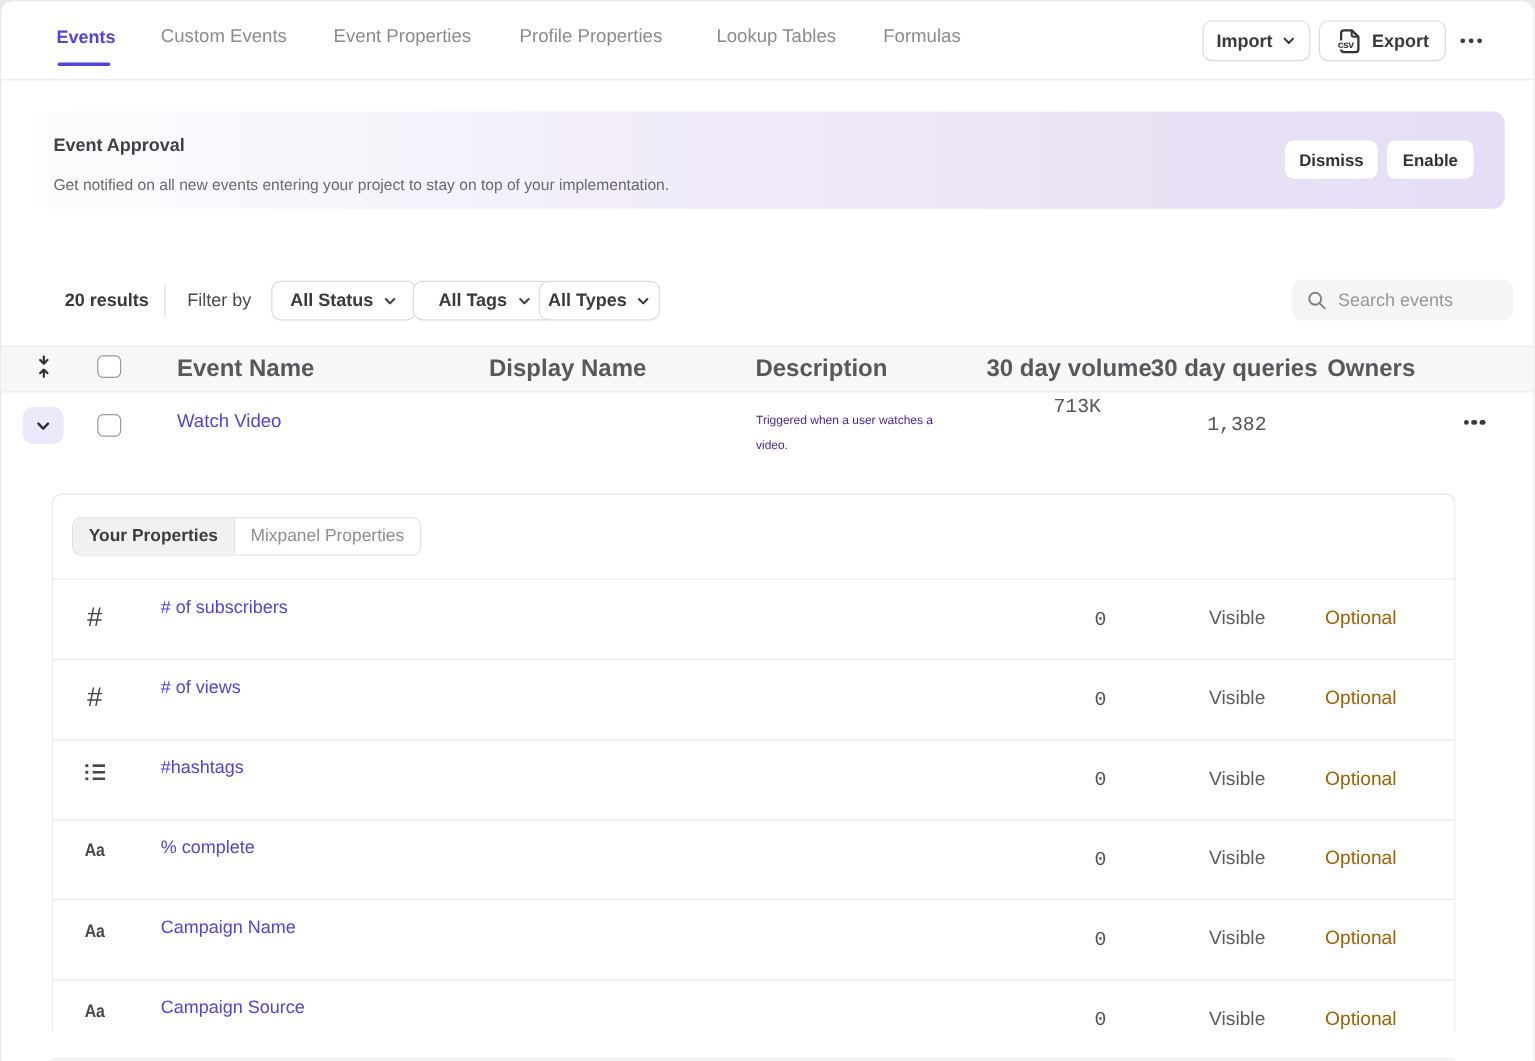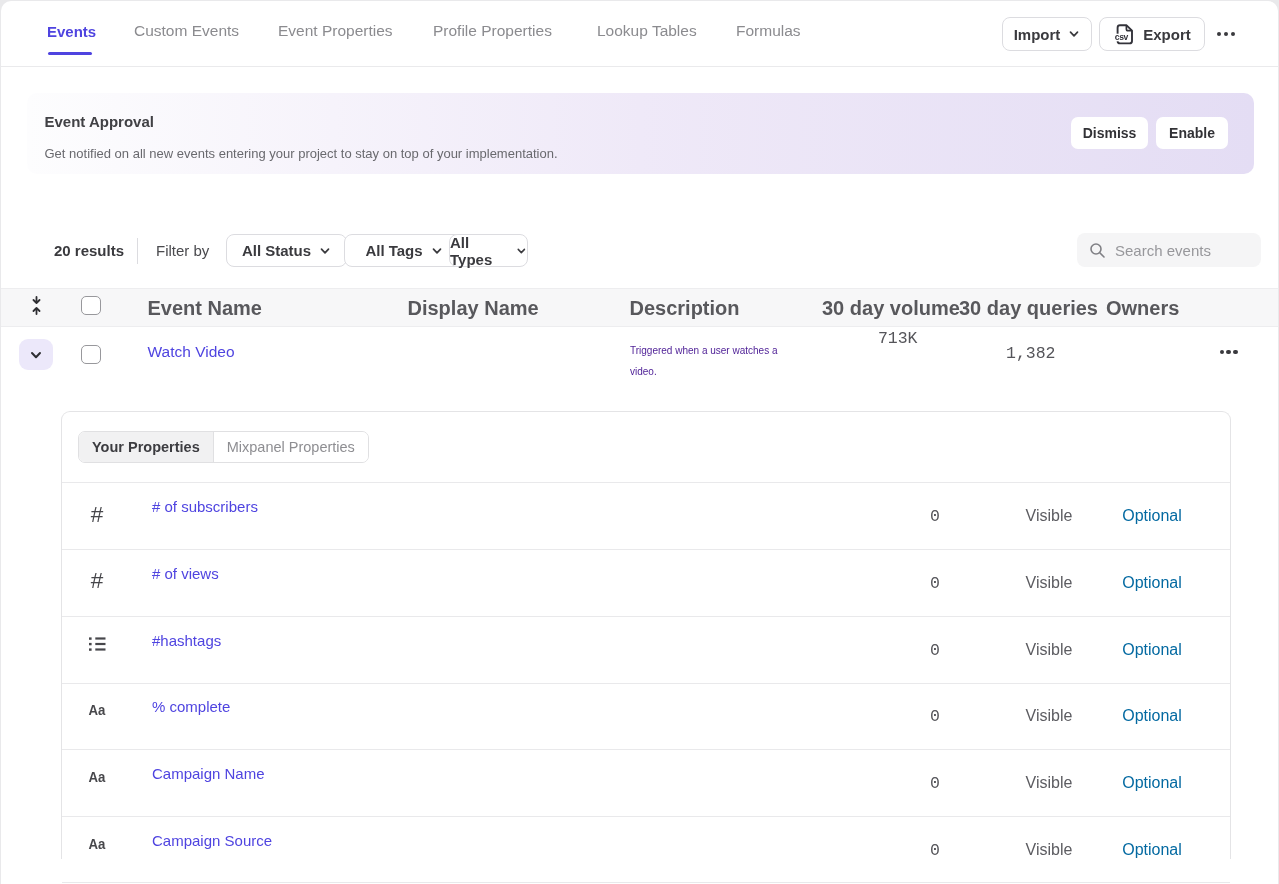--- a/index.html
+++ b/index.html
@@ -47,41 +47,41 @@
 #evrow { position:absolute; left:0; top:326px; width:100%; height:84px; }
 #chevbtn { position:absolute; left:18px; top:12px; width:34px; height:31px; background:#ece8fa; border-radius:9px;
   display:flex; align-items:center; justify-content:center; }
 #evname { position:absolute; left:146.5px; top:16px; font-size:15.5px; color:#4f44e0; }
 #evdesc { position:absolute; left:629px; top:14px; font-size:10px; color:#4c1d95; line-height:20.5px; width:160px; }
 .mono { font-family:"Liberation Mono", monospace; font-size:16.5px; color:#55555a; }
 #vol { position:absolute; right:360px; top:2px;margin-left:44px; }
 #quer { position:absolute; right:222px; top:17px; }
 
 
-#panel { position:absolute; left:60px; top:410px; width:1170px; height:448px;
+#panel { position:absolute; left:42px; top:410px; width:1170px; height:448px;
   border:1px solid #e4e4e6; border-bottom:none; border-radius:9px 9px 0 0; }
 #ptabs { position:absolute; left:16px; top:19px; height:32px; border:1px solid #e0e0e2; border-radius:7px;
   display:flex; overflow:hidden; }
 #ptabs .pt { display:flex; align-items:center; padding:0 13px; font-size:14.5px; height:100%; }
 #ptabs .pt.on { background:#f1f1f2; color:#3c3c40; font-weight:700; }
 #ptabs .pt.off { background:#fff; color:#8e8e92; border-left:1px solid #e0e0e2; }
 #prows { position:absolute; left:0; top:70.2px; width:100%; }
 .prow { position:relative; height:66.8px; border-top:1px solid #e9e9eb; }
 .prow:last-child { border-bottom:1px solid #e9e9eb; }
 .picon { position:absolute; left:18px; width:34px; text-align:center; top:50%; transform:translateY(-50%);
   margin-top:-4px; color:#47474b; }
 .picon.hash { font-size:22.5px; font-weight:400; margin-top:-1.5px; }
 .picon.aa { font-size:15px; font-weight:600; transform:translateY(-50%) scaleX(0.88); margin-top:-7px; }
 .pname { position:absolute; left:90px; top:50%; transform:translateY(-50%); margin-top:-10px;
   font-size:15px; color:#4f44e0; }
 .pzero { position:absolute; left:800px; width:78px; text-align:right; top:50%; transform:translateY(-50%); }
 .pvis { position:absolute; left:940px; width:94px; text-align:center; top:50%; transform:translateY(-50%);
   font-size:16px; color:#5c5c61; }
 .popt { position:absolute; left:1040px; width:100px; text-align:center; top:50%; transform:translateY(-50%);
-  font-size:16px; color:#0369a1; }
+  font-size:16px; color:#a16207; }
 
 .dots { display:inline-flex; gap:2.6px; align-items:center; }
 .dots i { width:4.4px; height:4.4px; border-radius:50%; background:#3a3a3e; }
 </style>
 </head>
 <body>
 <div id="card">
 
   <div id="nav">
     <span class="tab active" style="left:46px;">Events</span>
@@ -124,21 +124,21 @@
   <div class="fbtn" style="left:225px; width:121px;">All Status
     <svg width="12" height="12" viewBox="0 0 12 12">
         <path d="M2.5 4.2 L6 7.8 L9.5 4.2" fill="none" stroke="#3a3a3e" stroke-width="1.7" stroke-linecap="round" stroke-linejoin="round"></path>
       </svg>
   </div>
   <div class="fbtn" style="left:343px; width:120px;">All Tags
     <svg width="12" height="12" viewBox="0 0 12 12">
         <path d="M2.5 4.2 L6 7.8 L9.5 4.2" fill="none" stroke="#3a3a3e" stroke-width="1.7" stroke-linecap="round" stroke-linejoin="round"></path>
       </svg>
   </div>
-  <div class="fbtn" style="left:448px; width:79px;">All Types
+  <div class="fbtn" style="left:448px; width:101px;">All Types
     <svg width="12" height="12" viewBox="0 0 12 12">
         <path d="M2.5 4.2 L6 7.8 L9.5 4.2" fill="none" stroke="#3a3a3e" stroke-width="1.7" stroke-linecap="round" stroke-linejoin="round"></path>
       </svg>
   </div>
   <div id="search">
     <svg width="17" height="17" viewBox="0 0 17 17">
         <circle cx="7" cy="7" r="5" fill="none" stroke="#808085" stroke-width="1.6"></circle>
         <path d="M10.8 10.8 L15 15" stroke="#808085" stroke-width="1.6" stroke-linecap="round"></path>
       </svg>
     Search events

